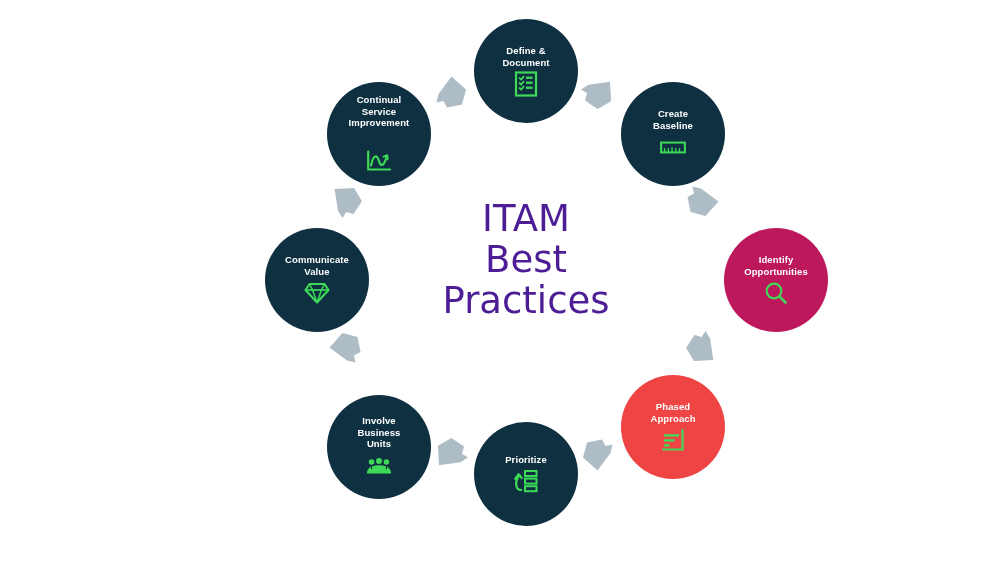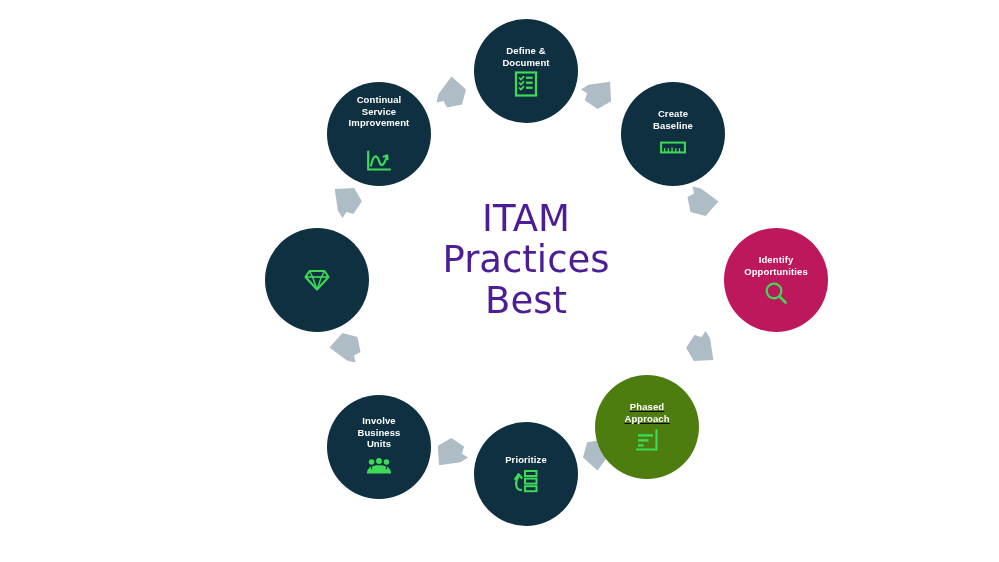--- a/index.html
+++ b/index.html
@@ -78,22 +78,22 @@
   }
   .arrow svg { display: block; }
 </style>
 </head>
 <body>
 
 <div id="canvas">
 
   <div class="center-title">
     <span class="tline">ITAM</span>
+    <span class="tline">Best</span>
     <span class="tline">Practices</span>
-    <span class="tline">Best</span>
   </div>
 
   <div id="arrows-layer">
       <div class="arrow" style="left: 578px; top: 73px; transform: rotate(45deg);">
         <svg width="40" height="40" viewBox="0 0 40 40">
     <path d="M20.5 3.5 L35 16.5 L31 31.5 L16 34.5 L12.5 28 L5.5 29.5 L7.5 21 Z" fill="#aebcc6"></path>
   </svg>
       </div>
       <div class="arrow" style="left: 682px; top: 181px; transform: rotate(90deg);">
         <svg width="40" height="40" viewBox="0 0 40 40">
@@ -167,21 +167,21 @@
       <div class="node" style="left: 724px; top: 228px; background: #be185d;">
         <div class="node-label">Identify
 Opportunities</div>
         <div class="node-icon">
           <svg width="24" height="24" viewBox="0 0 24 24">
         <circle cx="10" cy="10" r="7.3" fill="none" stroke="#3ed957" stroke-width="2.2"></circle>
         <line x1="15.3" y1="15.3" x2="21.5" y2="21.5" stroke="#3ed957" stroke-width="2.6" stroke-linecap="round"></line>
       </svg>
         </div>
       </div>
-      <div class="node" style="left: 595px; top: 375px; background: #4d7c0f; text-decoration: underline;">
+      <div class="node" style="left: 621px; top: 375px; background: #ef4444;">
         <div class="node-label">Phased
 Approach</div>
         <div class="node-icon">
           <svg width="24" height="24" viewBox="0 0 24 24">
         <path d="M21.5 2 L21.5 21.5 L2 21.5" fill="none" stroke="#3ed957" stroke-width="2.2" stroke-linecap="round"></path>
         <rect x="3" y="16.2" width="5.5" height="2.4" fill="#3ed957"></rect>
         <rect x="3" y="11.2" width="10.5" height="2.4" fill="#3ed957"></rect>
         <rect x="3" y="6.2" width="15" height="2.4" fill="#3ed957"></rect>
       </svg>
         </div>
@@ -207,20 +207,22 @@
         <circle cx="6" cy="4.6" r="3.0" fill="#3ed957"></circle>
         <circle cx="14" cy="3.6" r="3.2" fill="#3ed957"></circle>
         <circle cx="22" cy="4.6" r="3.0" fill="#3ed957"></circle>
         <path d="M1 17 C1 10.6 6.6 8.2 14 8.2 C21.4 8.2 27 10.6 27 17 Z" fill="#3ed957"></path>
         <line x1="6" y1="9.4" x2="6" y2="12.4" stroke="#0e3040" stroke-width="1.2"></line>
         <line x1="22" y1="9.4" x2="22" y2="12.4" stroke="#0e3040" stroke-width="1.2"></line>
       </svg>
         </div>
       </div>
       <div class="node" style="left: 265px; top: 228px; background: rgb(14, 48, 64);">
+        <div class="node-label">Communicate
+Value</div>
         <div class="node-icon">
           <svg width="26" height="22" viewBox="0 0 26 22">
         <path d="M5.5 2 H20.5 L24.5 8 L13 20.5 L1.5 8 Z" fill="none" stroke="#3ed957" stroke-width="2.1" stroke-linejoin="round"></path>
         <line x1="1.5" y1="8" x2="24.5" y2="8" stroke="#3ed957" stroke-width="1.7"></line>
         <line x1="8.6" y1="8" x2="13" y2="20.5" stroke="#3ed957" stroke-width="1.5"></line>
         <line x1="17.4" y1="8" x2="13" y2="20.5" stroke="#3ed957" stroke-width="1.5"></line>
         <line x1="5.5" y1="2" x2="8.6" y2="8" stroke="#3ed957" stroke-width="1.5"></line>
         <line x1="20.5" y1="2" x2="17.4" y2="8" stroke="#3ed957" stroke-width="1.5"></line>
       </svg>
         </div>

